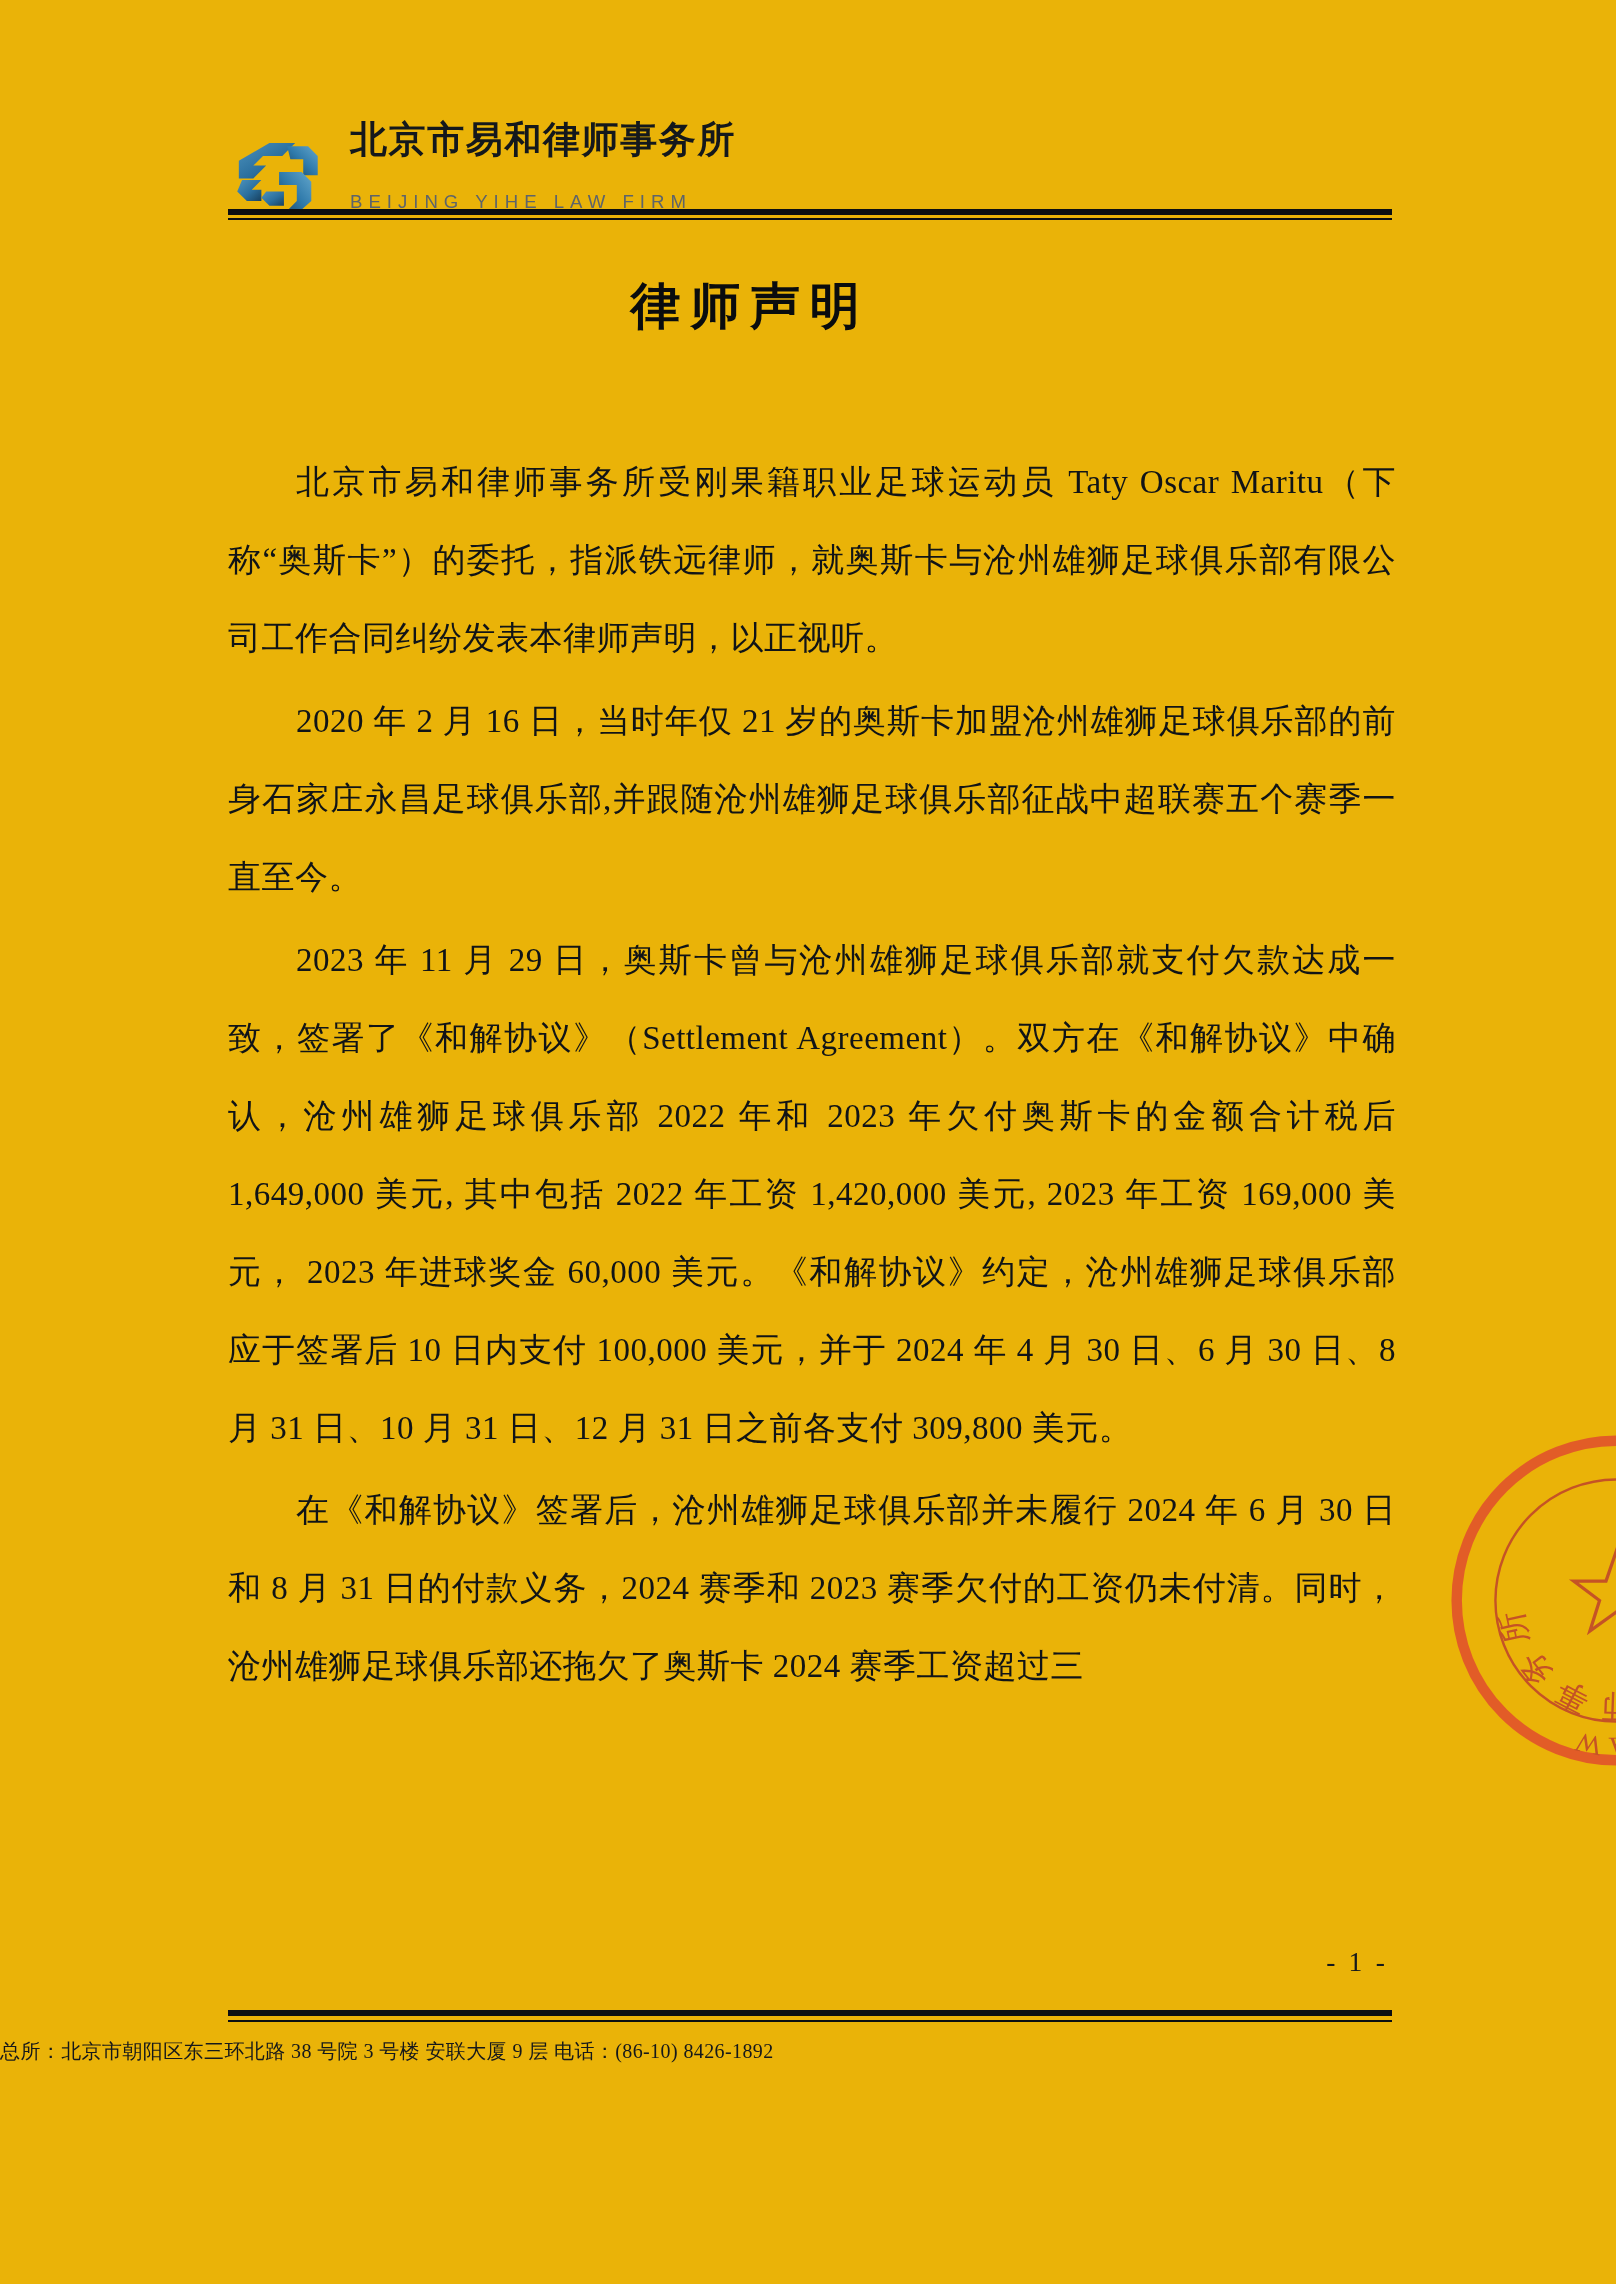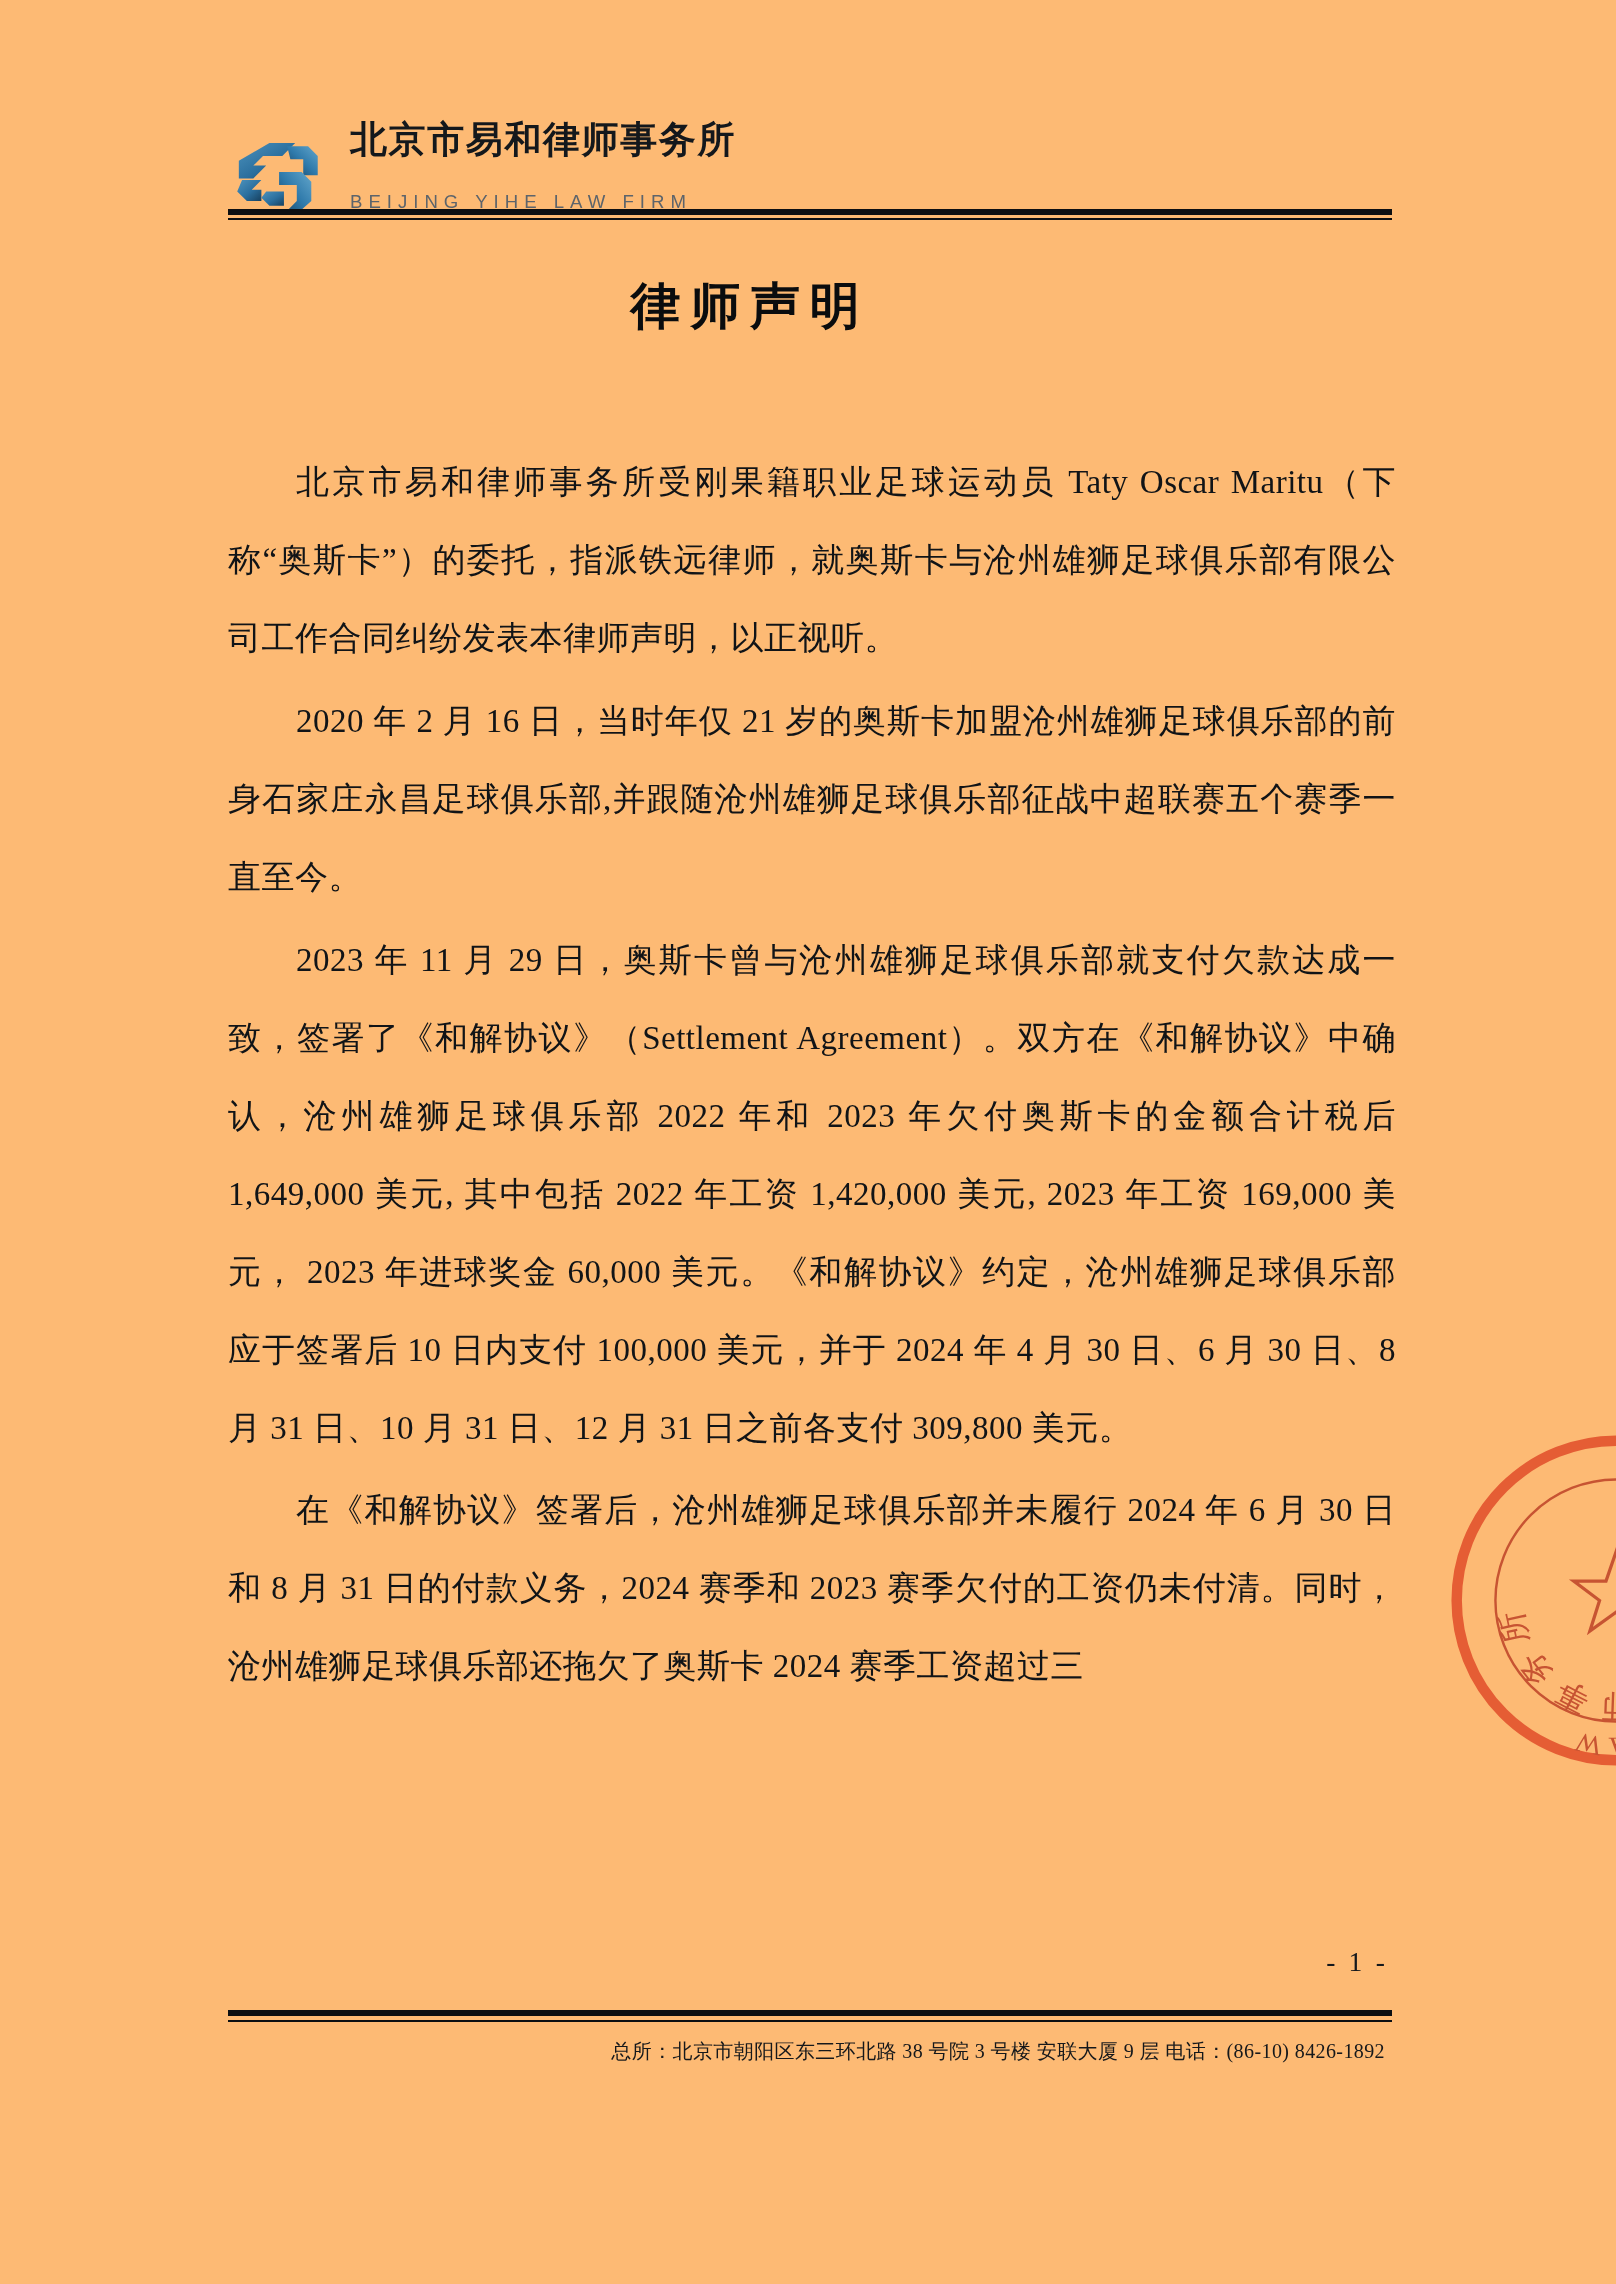--- a/index.html
+++ b/index.html
@@ -7,21 +7,21 @@
     padding: 0;
     background: #ffffff;
   }
   body {
     font-family: "Liberation Serif", "DejaVu Serif", serif;
   }
   .page {
     position: relative;
     width: 1616px;
     height: 2284px;
-    background: #fdba74;
+    background: #eab308;
     overflow: hidden;
     box-sizing: border-box;
   }
 
   
   .letterhead {
     position: absolute;
     left: 234px;
     top: 121px;
     display: flex;
@@ -126,21 +126,21 @@
     background: #0c0f12;
   }
   .rule-bottom.thick { top: 2010px; height: 5.7px; }
   .rule-bottom.thin  { top: 2020px; height: 1.6px; }
 
   .footer {
     position: absolute;
     left: 0;
     top: 2033px;
     width: 1385px;
-    text-align: right;
+    text-align: left;
   }
   .footer-line {
     font-size: 20px;
     line-height: 36px;
     color: #15181b;
     letter-spacing: 0.4px;
     white-space: nowrap;
     font-family: "Liberation Serif", "DejaVu Serif", serif;
   }
 </style>

